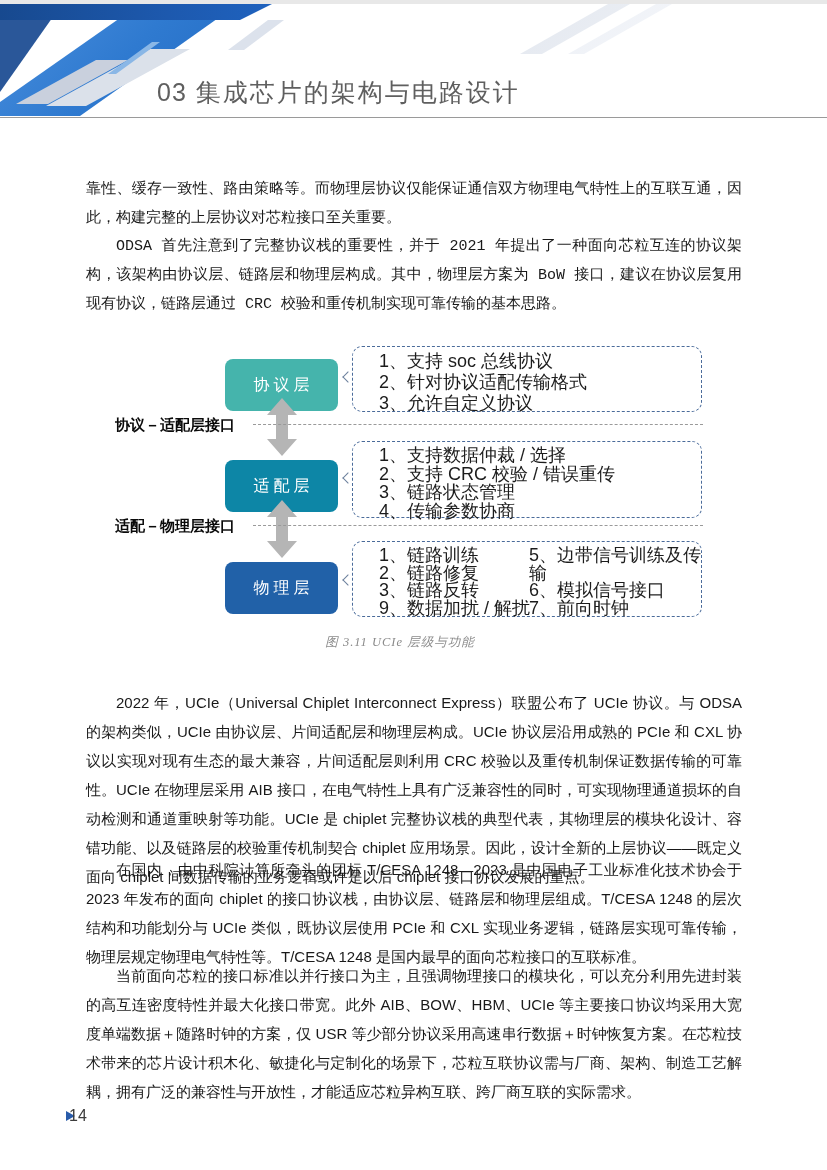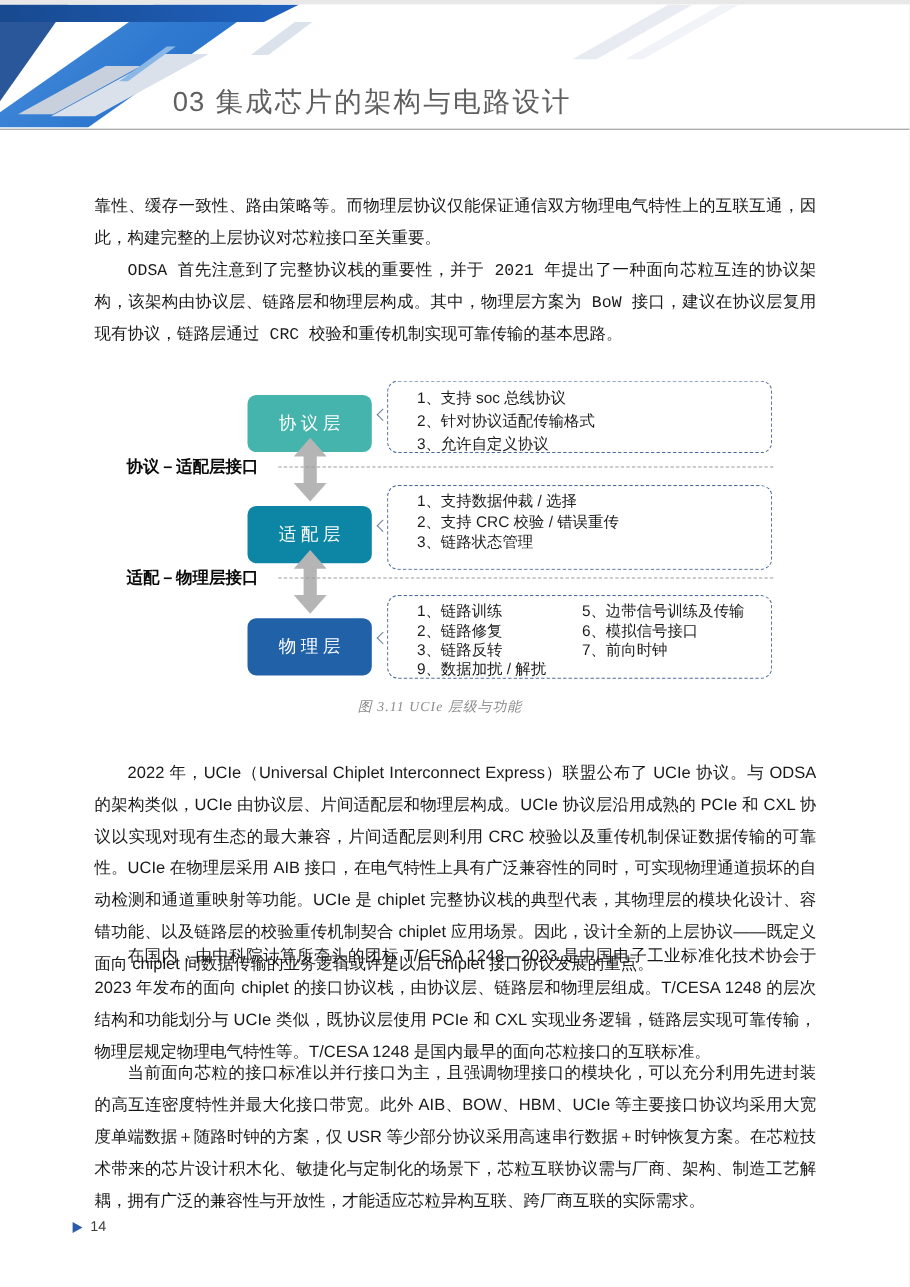--- a/index.html
+++ b/index.html
@@ -90,21 +90,21 @@
     padding-left:4px;box-sizing:border-box;
   }
   .layer-1{top:355px;}
   .layer-2{top:456px;}
   .layer-3{top:558px;}
   .dash-box{
     position:absolute;left:352px;width:350px;
     border:1px dashed #4a6b9a;border-radius:10px;
     box-sizing:border-box;
     padding:4px 8px 4px 26px;
-    font-size:14px;color:#1c1c1c;
+    font-size:18px;color:#1c1c1c;
   }
   .dash-box-1{top:342px;height:66px;}
   .dash-box-1 .item{line-height:21px;}
   .dash-box-2{top:437px;height:77px;}
   .dash-box-2 .item{line-height:18.5px;}
   .dash-box-3{top:537px;height:76px;padding:0;}
   .dash-box-3 .col{position:absolute;top:5px;}
   .dash-box-3 .col1{left:26px;}
   .dash-box-3 .col2{left:176px;}
   .dash-box-3 .item{line-height:17.5px;}
@@ -138,22 +138,22 @@
     font-style:italic;font-size:12.5px;color:#8b8b8b;
     text-align:center;letter-spacing:1px;
   }
   
   .page-marker{
     position:absolute;left:66px;top:1107px;width:0;height:0;
     border-top:5px solid transparent;border-bottom:5px solid transparent;
     border-left:9px solid #2a5caa;
   }
   .page-number{
-    position:absolute;left:82px;top:1103px;
-    font-size:13px;color:#3c3c3c;
+    position:absolute;left:69px;top:1103px;
+    font-size:16px;color:#3c3c3c;
   }
 </style>
 </head>
 <body>
 
 <div class="page">
 
   <div class="deco deco-bright"></div>
   <div class="deco deco-navy"></div>
   <div class="deco deco-topband"></div>
@@ -196,20 +196,21 @@
   <div class="dash-box dash-box-1">
     <div class="item">1、支持 soc 总线协议</div>
     <div class="item">2、针对协议适配传输格式</div>
     <div class="item">3、允许自定义协议</div>
   </div>
 
   <div class="dash-box dash-box-2">
     <div class="item">1、支持数据仲裁 / 选择</div>
     <div class="item">2、支持 CRC 校验 / 错误重传</div>
     <div class="item">3、链路状态管理</div>
+    <div class="item">4、传输参数协商</div>
   </div>
 
   <div class="dash-box dash-box-3">
     <div class="col col1">
       <div class="item">1、链路训练</div>
       <div class="item">2、链路修复</div>
       <div class="item">3、链路反转</div>
       <div class="item">9、数据加扰 / 解扰</div>
     </div>
     <div class="col col2">

